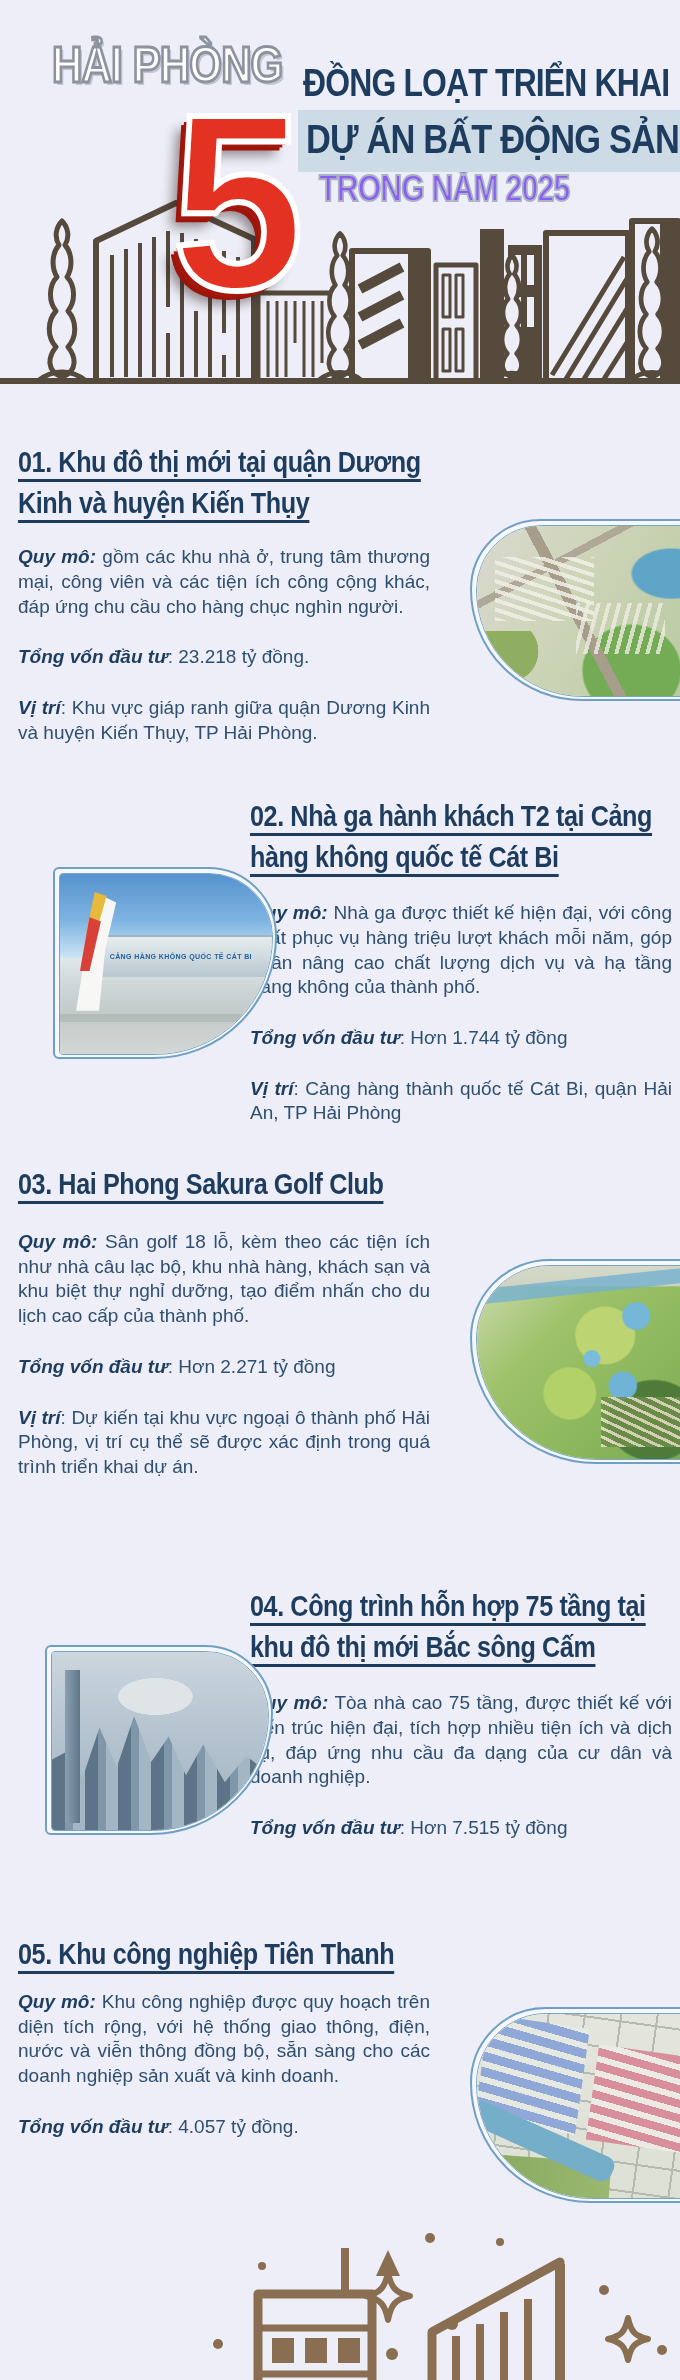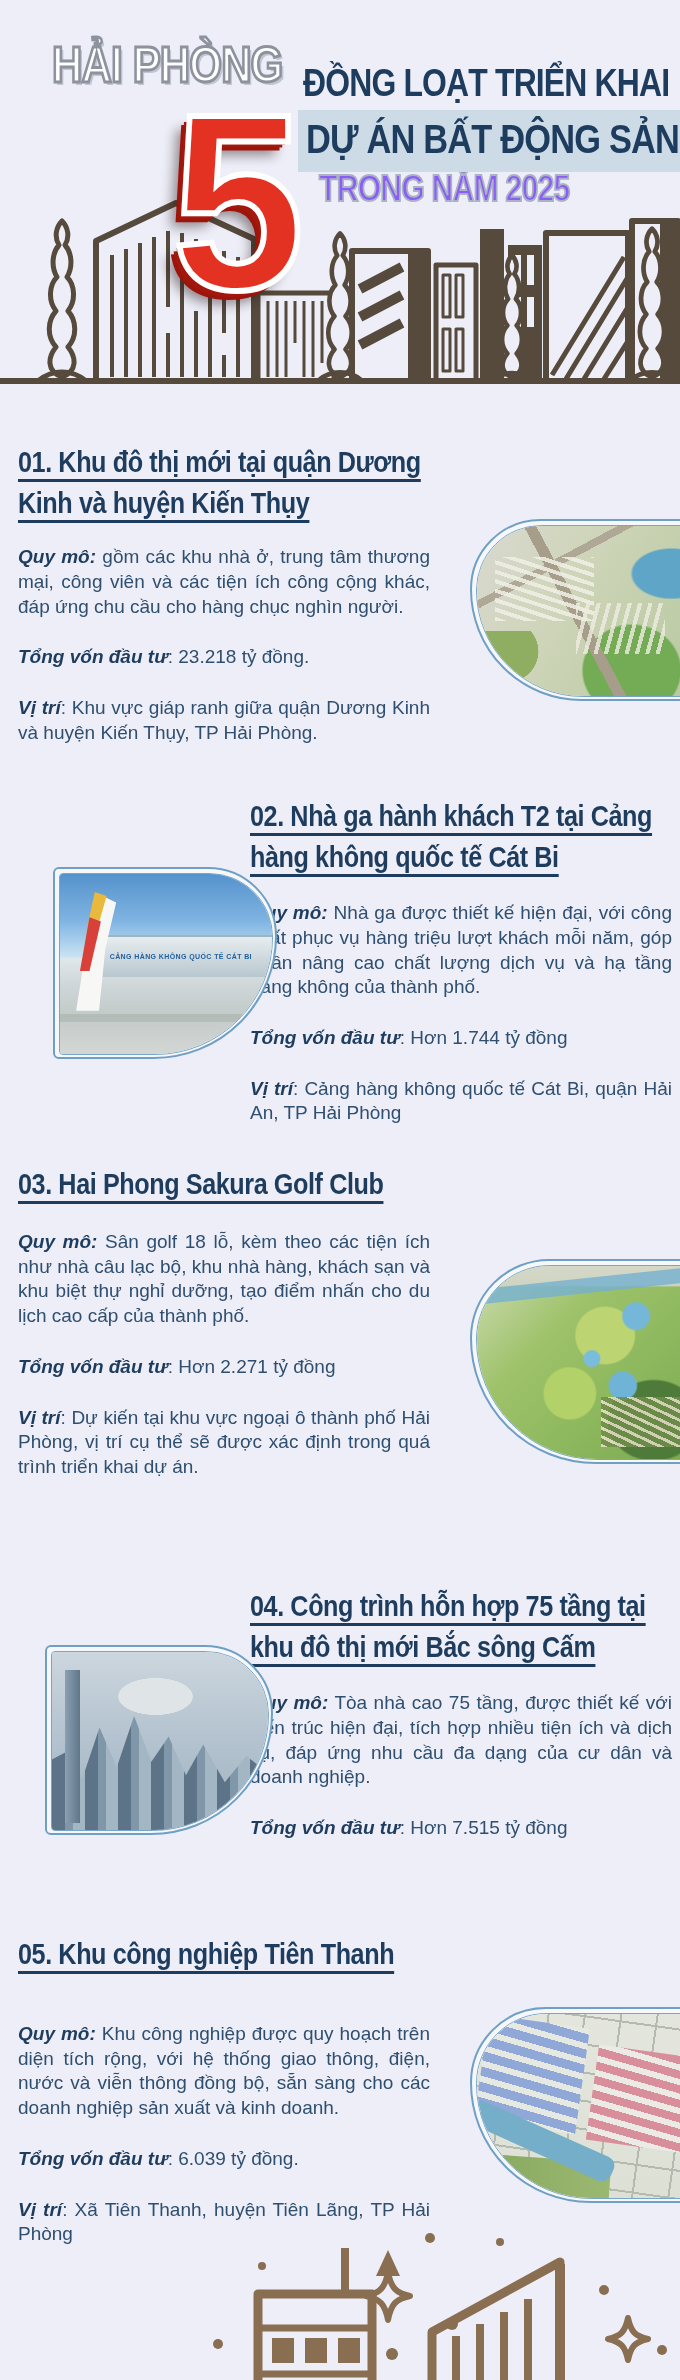--- a/index.html
+++ b/index.html
@@ -34,21 +34,21 @@
       text-decoration:underline;text-decoration-thickness:2.5px;text-underline-offset:7px;
       letter-spacing:-0.5px;width:119%;transform:scaleX(0.84);transform-origin:0 0;}
   .sec1 h2.ptitle,.sec3 h2.ptitle,.sec5 h2.ptitle{width:505px;}
   .sec2 h2.ptitle,.sec4 h2.ptitle{width:502px;}
 
   .pbody{margin:0;}
   .pbody p{margin:0 0 26px 0;font-size:19px;line-height:1.3;color:#2f4f70;text-align:justify;}
   .sec1 .pbody,.sec3 .pbody,.sec5 .pbody{width:412px;}
   .sec2 .pbody,.sec4 .pbody{width:422px;}
   .sec1 .pbody{margin-top:22px;} .sec2 .pbody{margin-top:24px;}
-  .sec3 .pbody{margin-top:26px;} .sec4 .pbody{margin-top:24px;} .sec5 .pbody{margin-top:48px;}
+  .sec3 .pbody{margin-top:26px;} .sec4 .pbody{margin-top:24px;} .sec5 .pbody{margin-top:16px;}
   .lbl{font-weight:700;font-style:italic;color:#1d3c5e;}
 
   
   .frame{position:absolute;background:#f6f7fb;border:2px solid #6fa0c4;padding:4px;box-sizing:border-box;}
   .frame .inner{width:100%;height:100%;overflow:hidden;border:1px solid #79a6c8;position:relative;}
   .round-left{border-radius:85px 6px 6px 135px;}
   .round-left .inner{border-radius:78px 4px 4px 128px;}
   .round-right{border-radius:6px 70px 125px 6px;}
   .round-right .inner{border-radius:4px 64px 118px 4px;}
   .img1{left:412px;top:62px;width:233px;height:182px;}
@@ -215,21 +215,21 @@
         <div class="blob ground"></div>
         <div class="blob tail"></div>
         <div class="blob tailtip"></div>
             <div class="blob tailred"></div>
       </div>
         </div>
     </figure>
     <div class="pbody">
       <p><span class="lbl">Quy mô:</span> <span>Nhà ga được thiết kế hiện đại, với công suất phục vụ hàng triệu lượt khách mỗi năm, góp phần nâng cao chất lượng dịch vụ và hạ tầng hàng không của thành phố.</span></p>
       <p><span class="lbl">Tổng vốn đầu tư</span><span>: Hơn 1.744 tỷ đồng</span></p>
-      <p><span class="lbl">Vị trí</span><span>: Cảng hàng không quốc tế Cát Bi, quận Hải An, TP Hải Phòng</span></p>
+      <p><span class="lbl">Vị trí</span><span>: Cảng hàng thành quốc tế Cát Bi, quận Hải An, TP Hải Phòng</span></p>
     </div>
   </section>
 
   <section class="proj sec3">
     <h2 class="ptitle">03. Hai Phong Sakura Golf Club</h2>
     <figure class="frame round-left img3">
       <div class="inner">
           <div class="art-golf">
         <div class="blob r1"></div>
             <div class="blob v1"></div>
@@ -267,22 +267,21 @@
           <div class="art-ind">
         <div class="blob roofb"></div>
             <div class="blob roofr"></div>
         <div class="blob green"></div>
             <div class="blob river"></div>
       </div>
         </div>
     </figure>
     <div class="pbody">
       <p><span class="lbl">Quy mô:</span> <span>Khu công nghiệp được quy hoạch trên diện tích rộng, với hệ thống giao thông, điện, nước và viễn thông đồng bộ, sẵn sàng cho các doanh nghiệp sản xuất và kinh doanh.</span></p>
-      <p><span class="lbl">Tổng vốn đầu tư</span><span>: 6.039 tỷ đồng.</span></p>
-      <p><span class="lbl">Vị trí</span><span>: Xã Tiên Thanh, huyện Tiên Lãng, TP Hải Phòng</span></p>
+      <p><span class="lbl">Tổng vốn đầu tư</span><span>: 4.057 tỷ đồng.</span></p>
     </div>
   </section>
 
   <svg class="footer-art" viewBox="0 0 680 148">
     <g stroke="#8a6e51" fill="none" stroke-linejoin="round">
       <line x1="345" y1="16" x2="345" y2="62" stroke-width="8"></line>
       <rect x="258" y="62" width="114" height="110" stroke-width="9"></rect>
       <line x1="258" y1="96" x2="372" y2="96" stroke-width="7"></line>
       <line x1="258" y1="142" x2="372" y2="142" stroke-width="7"></line>
       <rect x="272" y="106" width="22" height="25" fill="#8a6e51" stroke="none"></rect>

